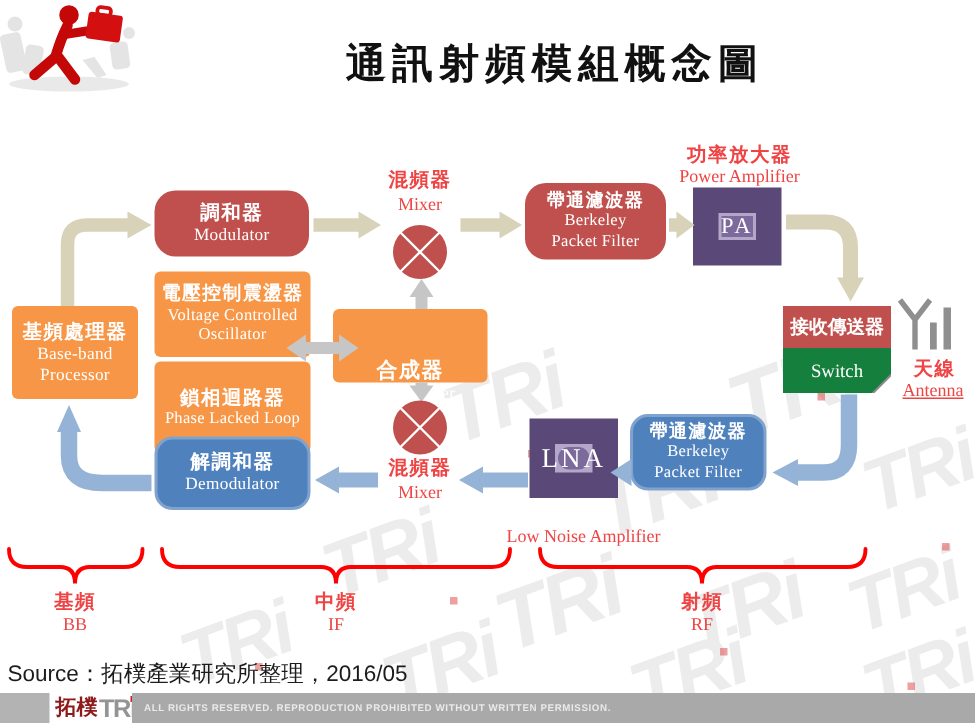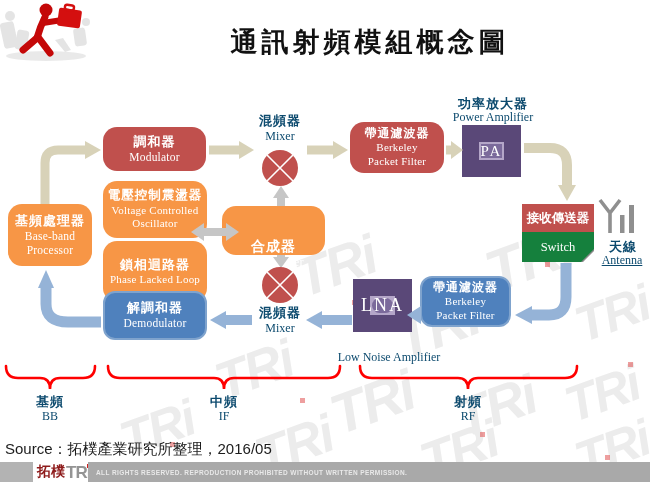--- a/index.html
+++ b/index.html
@@ -13,21 +13,21 @@
   
   .title{position:absolute;left:225px;top:24px;width:290px;text-align:center;z-index:4;
          font-size:27px;font-weight:bold;letter-spacing:4px;color:#111;
          font-family:"Liberation Serif",serif;}
   .brand{position:absolute;left:0;top:0;z-index:4;}
   
   .box{position:absolute;z-index:2;display:flex;flex-direction:column;justify-content:center;
        align-items:center;color:#fff;text-align:center;line-height:1.25;}
   .zh{font-size:13px;font-weight:600;letter-spacing:1px;}
   .en{font-size:11.5px;font-family:"Liberation Serif",serif;letter-spacing:.2px;}
-  .orange{background:#F79646;border-radius:14px;}
+  .orange{background:#F79646;border-radius:4px;}
   .redbox{background:#C0504D;border-radius:14px;}
   .bluebox{background:#4F81BD;border-radius:12px;border:2px solid #7FA3CD;}
   
   .chip{position:absolute;z-index:2;background:#5A4878;padding:17px;box-sizing:border-box;}
   .chip-mid{background:#B4A6C8;padding:2px;width:100%;height:100%;box-sizing:border-box;}
   .chip-in{background:#7B6A9B;width:100%;height:100%;display:flex;align-items:center;
            justify-content:center;color:#fff;font-family:"Liberation Serif",serif;
            font-size:15px;letter-spacing:2px;}
   
   .switch{position:absolute;left:522px;top:204px;width:72px;height:57px;z-index:2;}
@@ -37,21 +37,21 @@
              justify-content:center;color:#fff;font-size:12.5px;
              font-family:"Liberation Serif",serif;}
   .fold-g{position:absolute;right:0;bottom:0;width:0;height:0;
           border-style:solid;border-width:0 0 13px 13px;
           border-color:transparent transparent #8a8a8a transparent;}
   .fold-w{position:absolute;right:0;bottom:0;width:0;height:0;
           border-style:solid;border-width:0 0 11px 11px;
           border-color:transparent transparent #ffffff transparent;}
   
   .lbl{position:absolute;z-index:4;transform:translateX(-50%);white-space:nowrap;
-       color:#0c4a6e;text-align:center;}
+       color:#ef4444;text-align:center;}
   .lbl .zh-d{font-size:13px;font-weight:600;letter-spacing:1px;}
   .lbl-en{font-size:12px;font-family:"Liberation Serif",serif;}
   
   .arrows{position:absolute;left:0;top:0;z-index:3;pointer-events:none;}
   
   .source{position:absolute;left:5px;top:440px;z-index:4;font-size:15px;color:#1c1c1c;}
   .f-block{position:absolute;left:0;top:462px;width:33px;height:20px;background:#b3b3b3;z-index:4;}
   .f-logo{position:absolute;left:37px;top:462px;height:20px;z-index:4;display:flex;
           align-items:center;}
   .f-logo-zh{font-size:14px;font-weight:bold;color:#8E1B1B;letter-spacing:0;}

